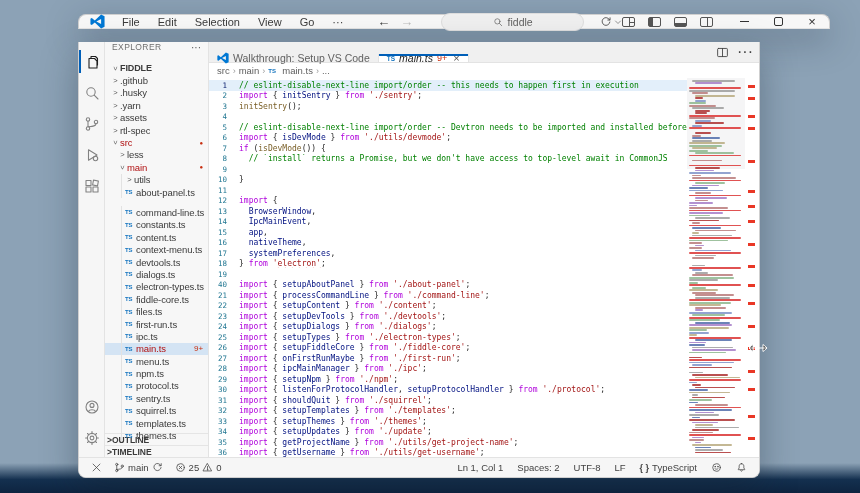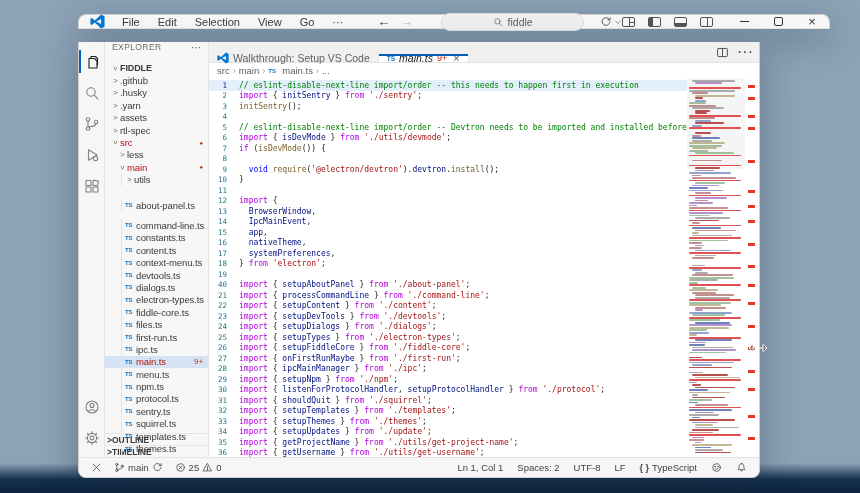--- a/index.html
+++ b/index.html
@@ -290,21 +290,21 @@
           <div class="tree-row err" style="padding-left: 13px;">
             <span class="chev down">&gt;</span>
             <span class="tree-label">main</span>
             <span class="row-right dot">●</span>
           </div>
           <div class="tree-row" style="padding-left: 20px;">
             <span class="guide"></span>
             <span class="chev">&gt;</span>
             <span class="tree-label">utils</span>
           </div>
-          <div class="tree-row" style="padding-left: 20px; margin-top: 13px;">
+          <div class="tree-row" style="padding-left: 20px;">
             <span class="guide"></span>
             <span class="ts-badge">TS</span>
             <span class="tree-label">about-panel.ts</span>
           </div>
           <div class="tree-row" style="padding-left: 20px; margin-top: 8px;">
             <span class="guide"></span>
             <span class="ts-badge">TS</span>
             <span class="tree-label">command-line.ts</span>
           </div>
           <div class="tree-row" style="padding-left: 20px;">
@@ -476,24 +476,24 @@
             <div class="code-line">
               <span class="lnum">6</span>
               <span class="ltext"><span class="tok-k">import</span><span class="tok-o"> { </span><span class="tok-v">isDevMode</span><span class="tok-o"> } </span><span class="tok-k">from</span><span class="tok-o"> </span><span class="tok-s">'./utils/devmode'</span><span class="tok-o">;</span></span>
             </div>
             <div class="code-line">
               <span class="lnum">7</span>
               <span class="ltext"><span class="tok-k">if</span><span class="tok-o"> (</span><span class="tok-f">isDevMode</span><span class="tok-o">()) {</span></span>
             </div>
             <div class="code-line">
               <span class="lnum">8</span>
+              <span class="ltext"><span class="tok-c">  // `install` returns a Promise, but we don't have access to top-level await in CommonJS</span></span>
             </div>
             <div class="code-line">
               <span class="lnum">9</span>
-              <span class="ltext"><span class="tok-o">  </span><span class="tok-t">void</span><span class="tok-o"> </span><span class="tok-f squig">require</span><span class="tok-o">(</span><span class="tok-s">'@electron/devtron'</span><span class="tok-o">).</span><span class="tok-v">devtron</span><span class="tok-o">.</span><span class="tok-f">install</span><span class="tok-o">();</span></span>
             </div>
             <div class="code-line">
               <span class="lnum">10</span>
               <span class="ltext"><span class="tok-o">}</span></span>
             </div>
             <div class="code-line">
               <span class="lnum">11</span>
               <span class="ltext"></span>
             </div>
             <div class="code-line">

